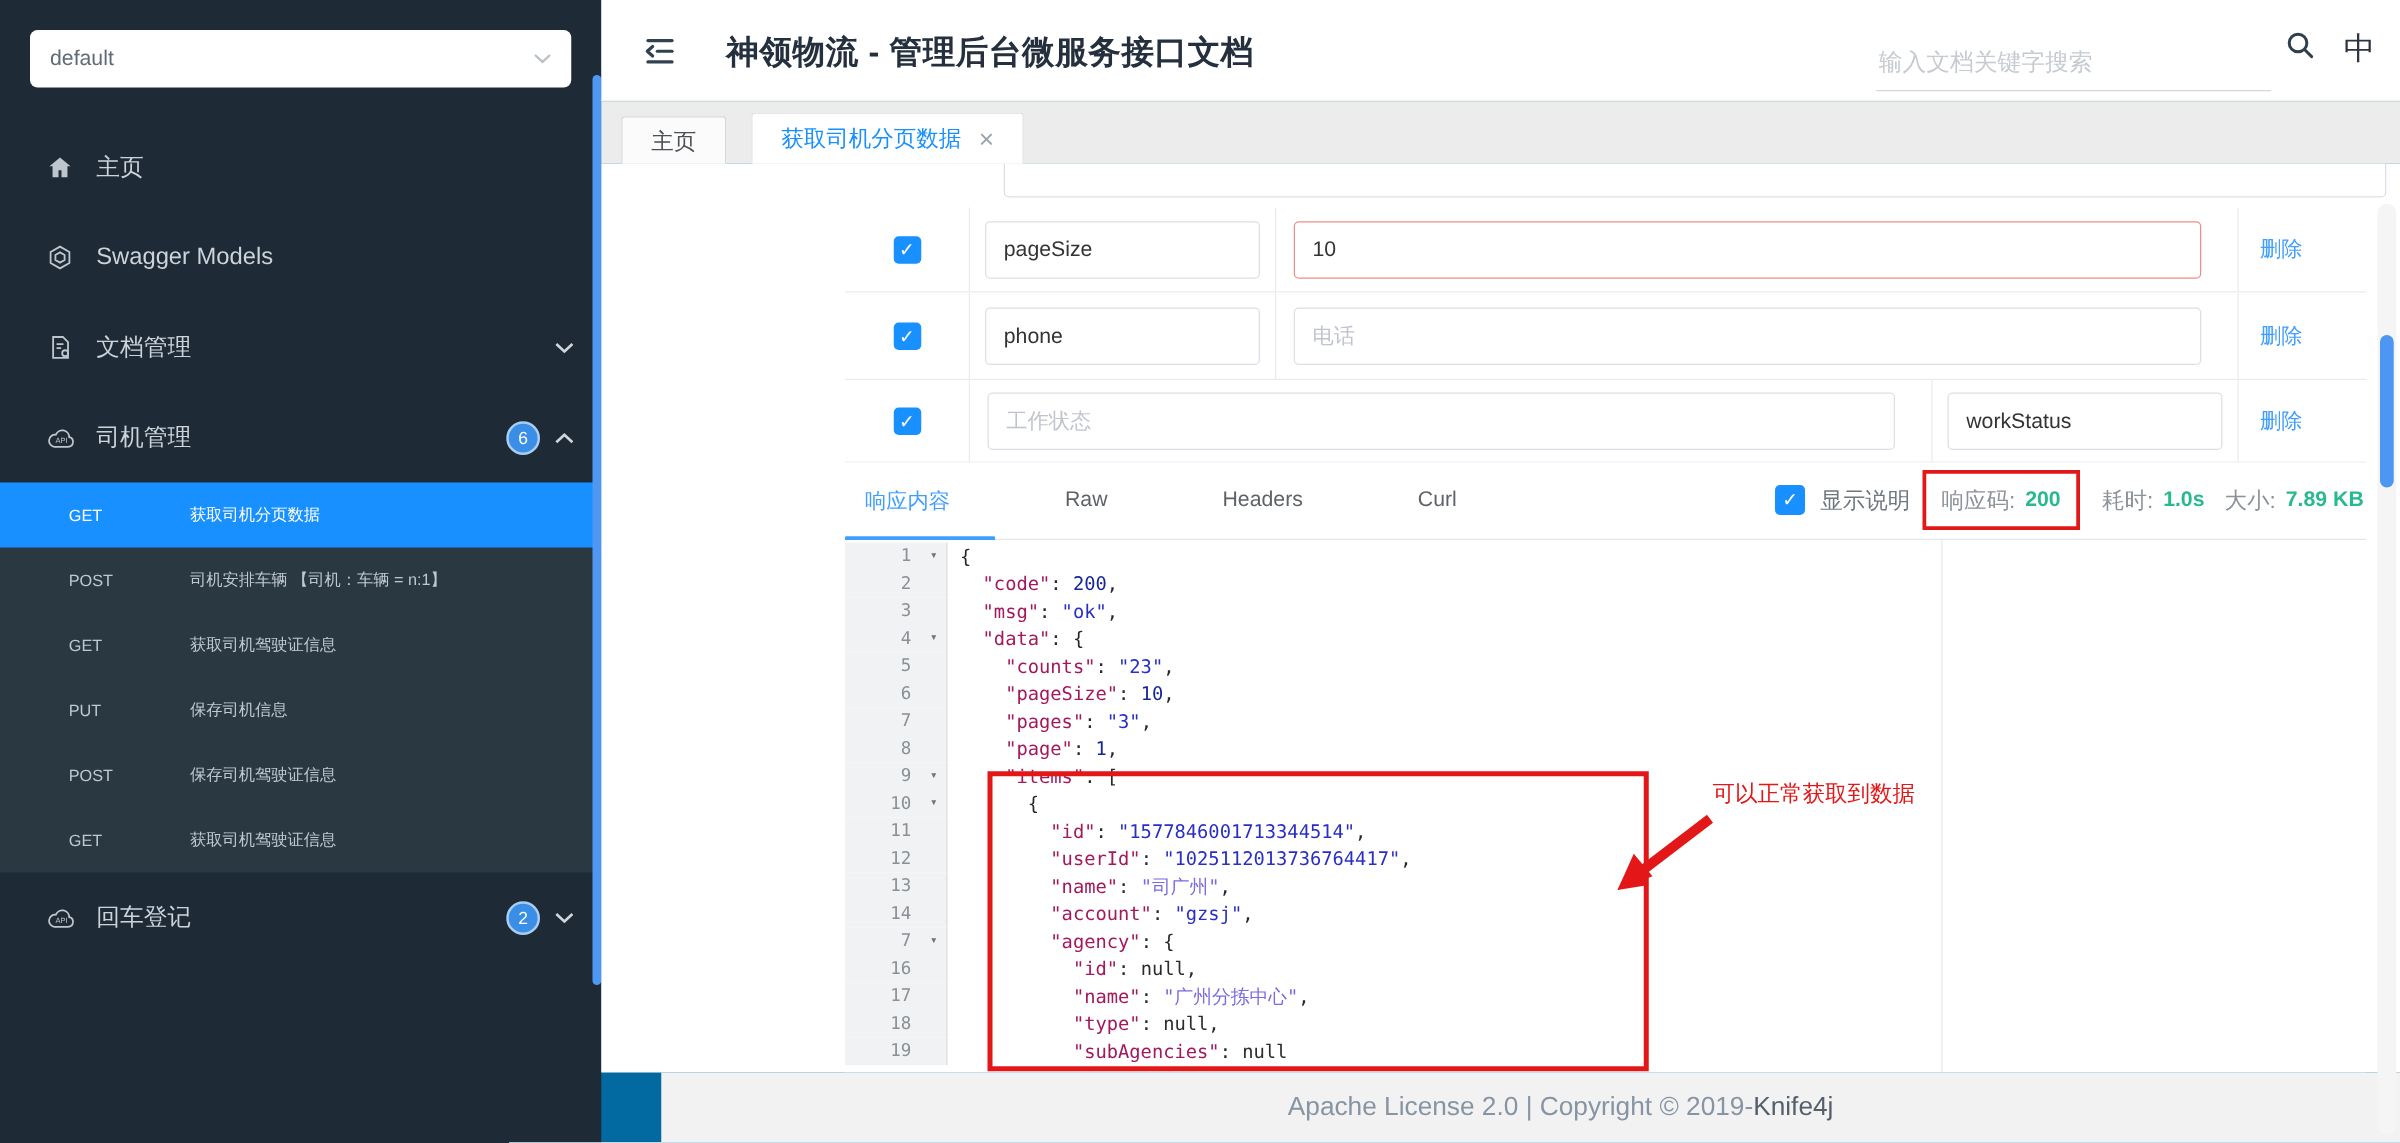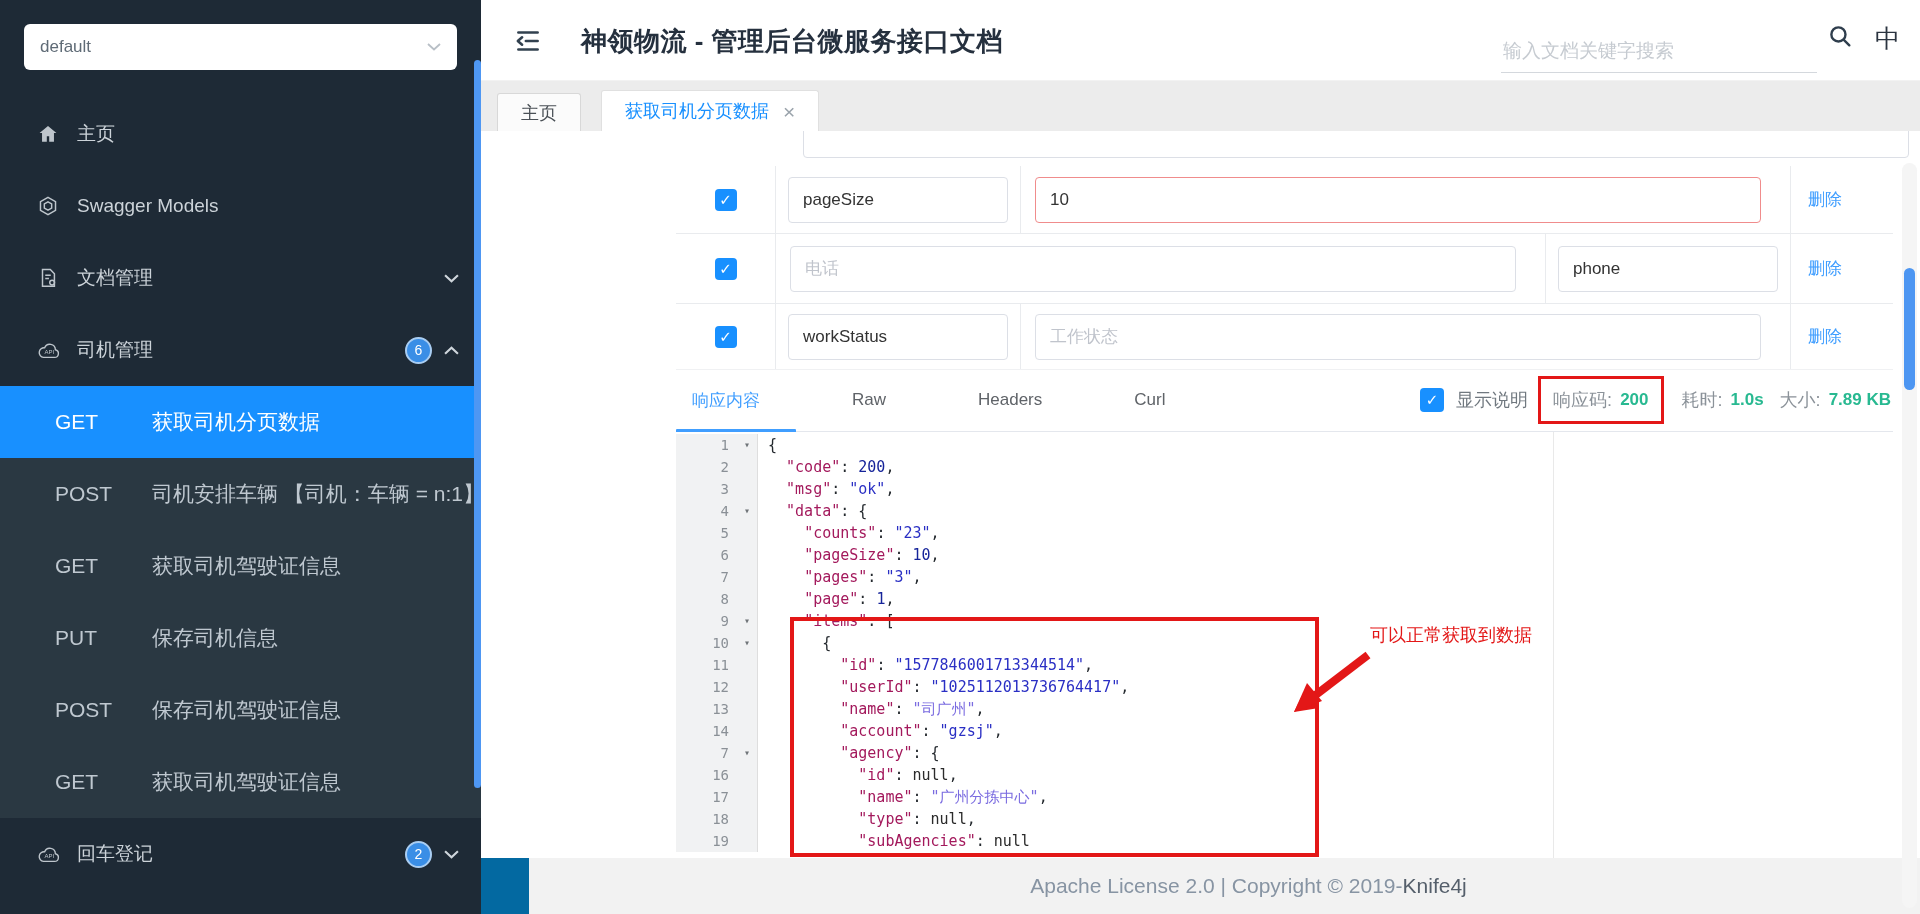--- a/index.html
+++ b/index.html
@@ -14,22 +14,22 @@
   .group-select .sel-chev { color:#b8bfc6; display:flex; }
   .side-menu { margin-top:28px; }
   .menu-item { height:72px; display:flex; align-items:center; padding:0 22px 0 37px;
     color:#ccd3d9; font-size:19px; cursor:pointer; }
   .mi-icon { width:24px; height:24px; margin-right:16px; display:flex; align-items:center; opacity:.92; }
   .mi-label { flex:1; white-space:nowrap; }
   .badge { width:27px; height:27px; border-radius:50%; background:#3a8ee6; border:2px solid #a9cdf2;
     color:#fff; font-size:14px; display:flex; align-items:center; justify-content:center; margin-right:12px; flex:none; }
   .chev { color:#cfd6dc; display:flex; }
   .submenu { background:#2a3842; }
-  .sub-item { height:72px; display:flex; align-items:center; padding-left:55px;
-    color:#bfc8d0; font-size:21px; white-space:nowrap; overflow:hidden; cursor:pointer; }
+  .sub-item { height:52px; display:flex; align-items:center; padding-left:55px;
+    color:#bfc8d0; font-size:13px; white-space:nowrap; overflow:hidden; cursor:pointer; }
   .sub-item .method { width:97px; flex:none; }
   .sub-item.active { background:#1890ff; color:#fff; }
   .side-thumb { position:absolute; right:0; top:60px; width:7px; height:728px; background:#4e97f3; border-radius:4px; }
 
   
   .hdr { position:absolute; left:481px; top:0; width:1439px; height:81px; background:#fff; border-bottom:1px solid #f2f2f2;padding-left:35px; }
   .fold-btn { position:absolute; left:30px; top:24px; width:34px; height:34px; display:flex; align-items:center; justify-content:center; cursor:pointer; color:#32414f; }
   .h-title { position:absolute; left:100px; top:24px; font-size:26px; font-weight:600; color:#25303e; letter-spacing:.5px; }
   .search-box { position:absolute; left:1020px; top:36px; width:316px; }
   .search-box input { width:100%; border:none; border-bottom:1px solid #d4d8dd; outline:none;
@@ -262,39 +262,39 @@
             <input class="tin val err" placeholder="" value="10" style="">
           </div>
           <div class="pcell c-act">
             <a class="del-link">删除</a>
           </div>
         </div>
         <div class="prow r1">
           <div class="pcell c-check">
             <span class="cb">✓</span>
           </div>
+          <div class="pcell c-name">
+            <input class="tin name" value="phone" style="">
+          </div>
           <div class="pcell c-val">
             <input class="tin val" placeholder="电话" style="">
-          </div>
-          <div class="pcell c-name">
-            <input class="tin name" value="phone" style="">
           </div>
           <div class="pcell c-act">
             <a class="del-link">删除</a>
           </div>
         </div>
         <div class="prow r2">
           <div class="pcell c-check">
             <span class="cb">✓</span>
           </div>
+          <div class="pcell c-val">
+            <input class="tin val" placeholder="工作状态" style="">
+          </div>
           <div class="pcell c-name">
             <input class="tin name" value="workStatus" style="">
-          </div>
-          <div class="pcell c-val">
-            <input class="tin val" placeholder="工作状态" style="">
           </div>
           <div class="pcell c-act">
             <a class="del-link">删除</a>
           </div>
         </div>
       </div>
 
     <div class="resp-bar">
       <div class="rtabs" id="resp-tabs">
           <span class="rtab active">响应内容</span>

